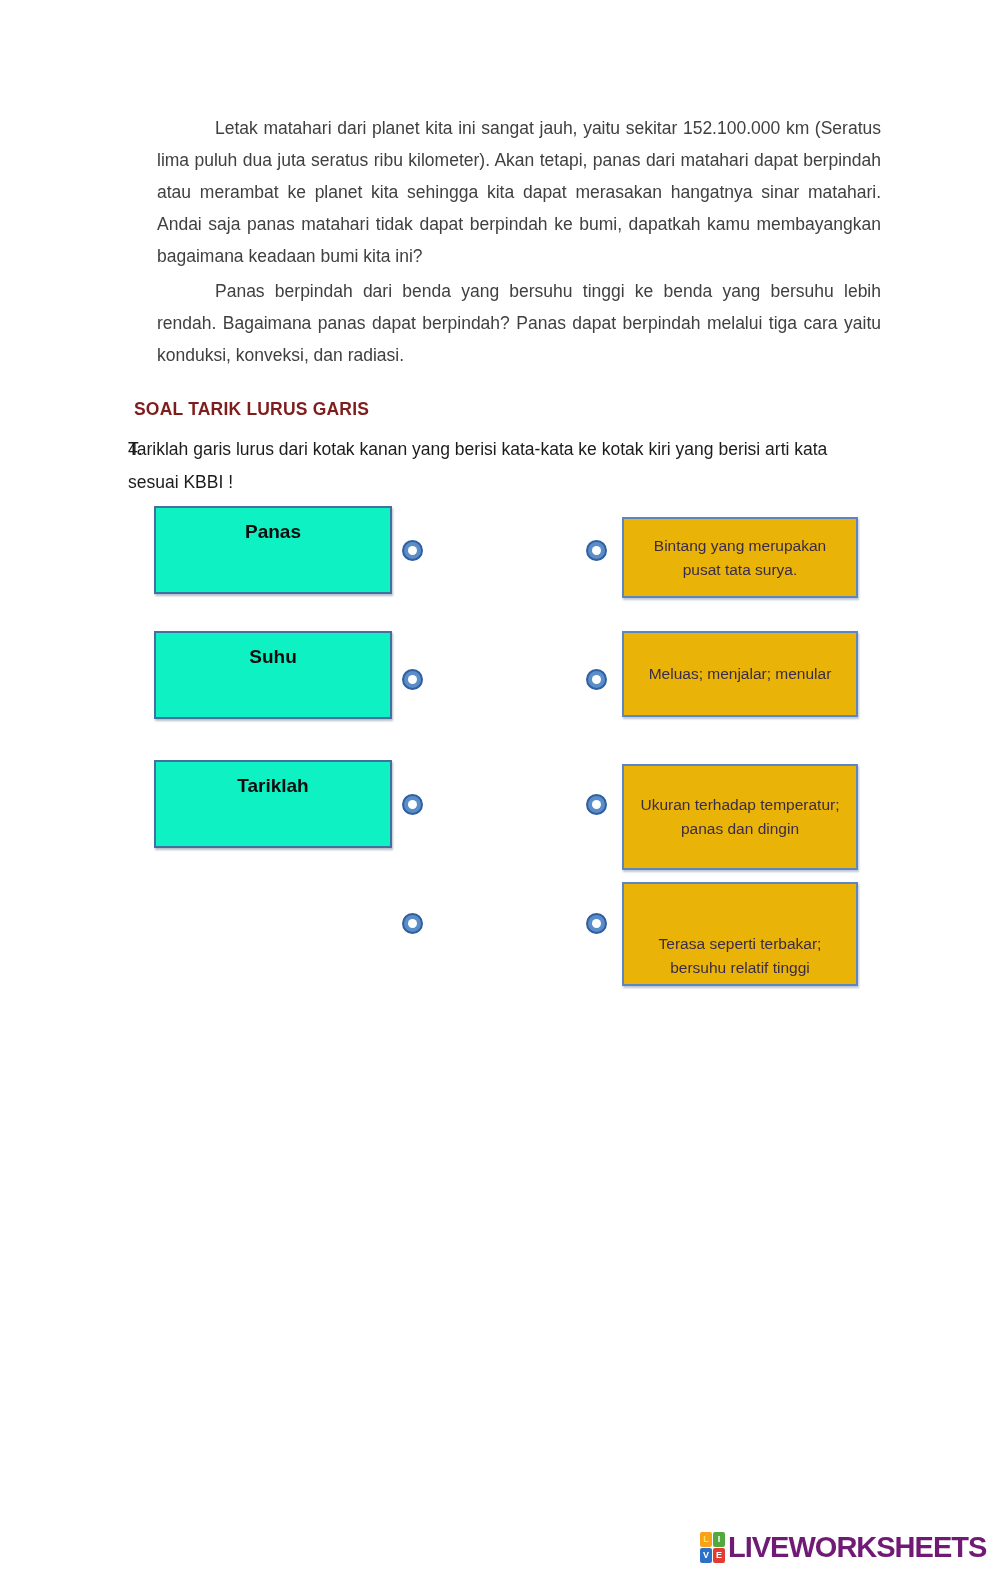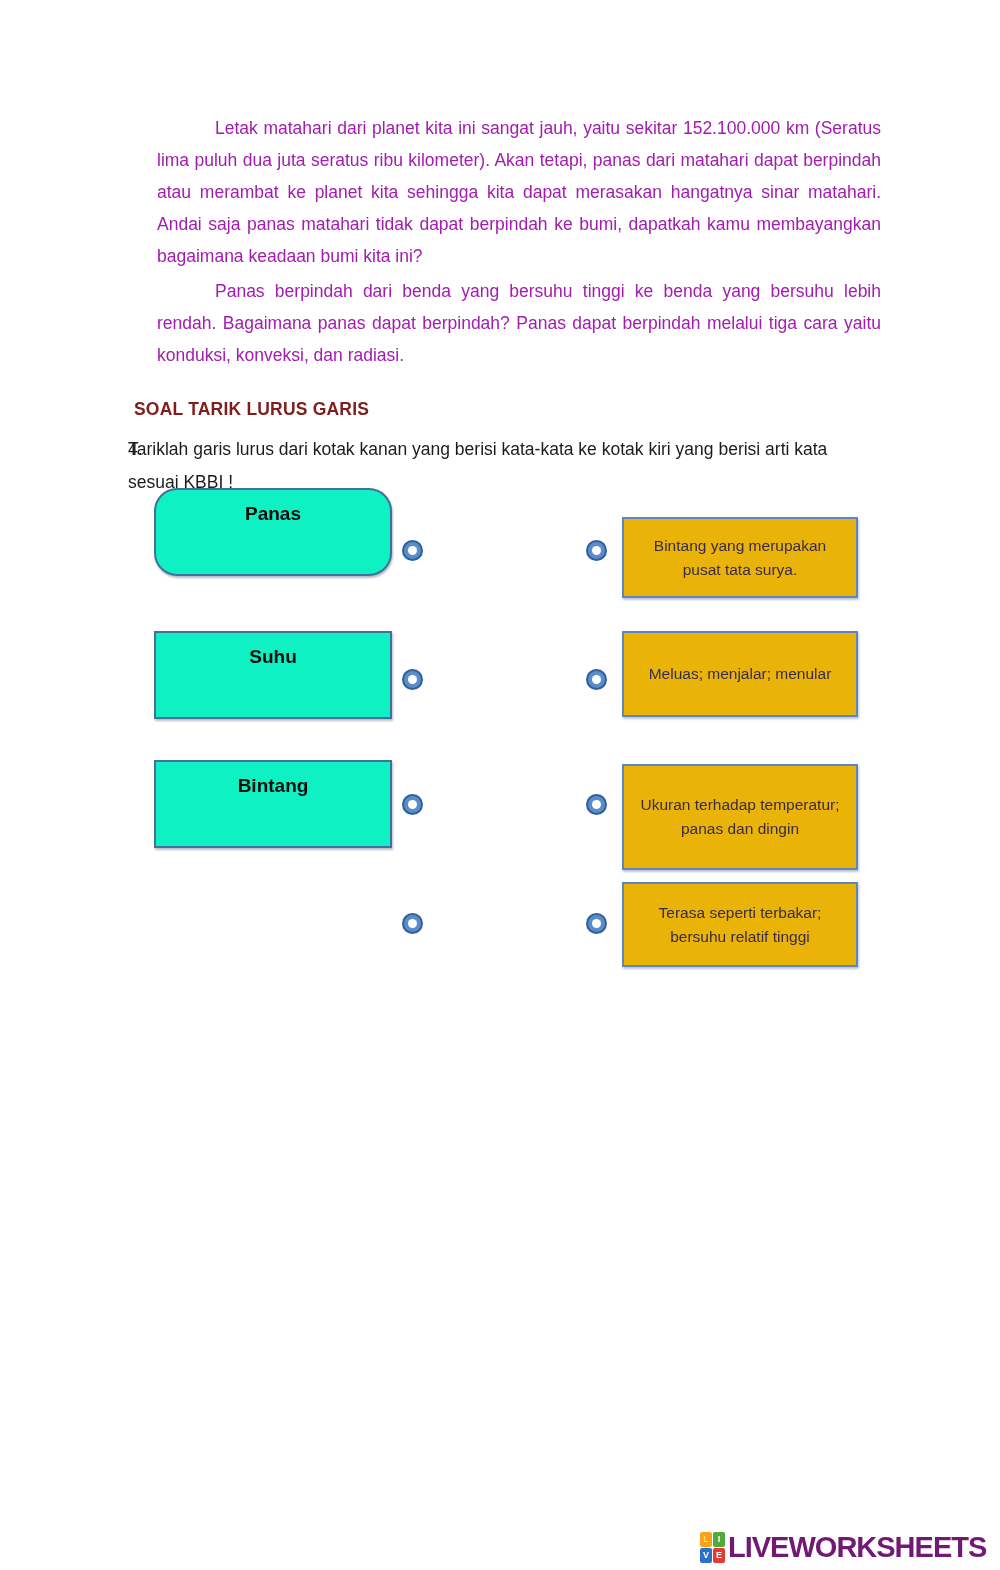--- a/index.html
+++ b/index.html
@@ -8,21 +8,21 @@
     width: 1000px; height: 1570px;
     position: relative;
     font-family: "Liberation Sans", sans-serif;
     color: #1f1f1f;
   }
   .page { position: absolute; inset: 0; background: #fff; overflow: hidden; }
 
   
   .body-text {
     position: absolute; left: 157px; top: 112px; width: 724px;
-    font-size: 17.5px; line-height: 32px; text-align: justify; color: #a21caf;
+    font-size: 17.5px; line-height: 32px; text-align: justify; color: #404040;
   }
   .para { text-indent: 58px; margin: 0; }
   .para + .para { margin-top: 3px; }
 
   
   .section-heading {
     position: absolute; left: 134px; top: 399px;
     font-size: 17.5px; font-weight: bold; color: #7f1d1d; letter-spacing: 0.2px;
   }
 
@@ -35,37 +35,37 @@
   .q-text { display: block; }
 
   
   .gbox {
     position: absolute; left: 154px; width: 238px; height: 88px;
     background: #0ef2c3; border: 2px solid #41719c;
     box-shadow: 1px 2px 2px rgba(90,110,140,0.45);
     text-align: center; padding-top: 13px;
     font-size: 19px; font-weight: bold; color: #0d0d0d;
   }
-  .gbox.r1 { top: 488px; border-radius: 23px; }
+  .gbox.r1 { top: 506px; }
   .gbox.r2 { top: 631px; }
   .gbox.r3 { top: 760px; }
   .gbox.r4 { top: 884px; left: 158px; }
 
   .pbox {
     position: absolute; left: 622px; width: 236px;
     background: #eab308; border: 2px solid #5c85c2;
     box-shadow: 1px 2px 2px rgba(90,110,140,0.40);
     display: flex; align-items: center; justify-content: center;
     text-align: center; padding: 4px 16px;
     font-size: 15.5px; line-height: 24px; color: #3a2c47;
   }
   .pbox.r1 { top: 517px; height: 81px; }
   .pbox.r2 { top: 631px; height: 86px; }
   .pbox.r3 { top: 764px; height: 106px; }
-  .pbox.r4 { top: 882px; height: 85px; }
+  .pbox.r4 { top: 882px; height: 104px; align-items: flex-end; }
 
   
   .dot {
     position: absolute; width: 21px; height: 21px; border-radius: 50%;
     background: #5b8dc9; border: 2px solid #2f5f9e; cursor: pointer;
   }
   .dot::after {
     content: ""; position: absolute; inset: 4px;
     background: #ffffff; border-radius: 50%;
   }
@@ -115,21 +115,21 @@
     <span class="q-text">Tariklah garis lurus dari kotak kanan yang berisi kata-kata ke kotak kiri yang berisi arti kata sesuai KBBI !</span>
   </div>
 
   <div class="gbox r1">
     <span>Panas</span>
   </div>
   <div class="gbox r2">
     <span>Suhu</span>
   </div>
   <div class="gbox r3">
-    <span>Bintang</span>
+    <span>Tariklah</span>
   </div>
 
   <div class="pbox r1">
     <span>Bintang yang merupakan pusat tata surya.</span>
   </div>
   <div class="pbox r2">
     <span>Meluas; menjalar; menular</span>
   </div>
   <div class="pbox r3">
     <span>Ukuran terhadap temperatur; panas dan dingin</span>

